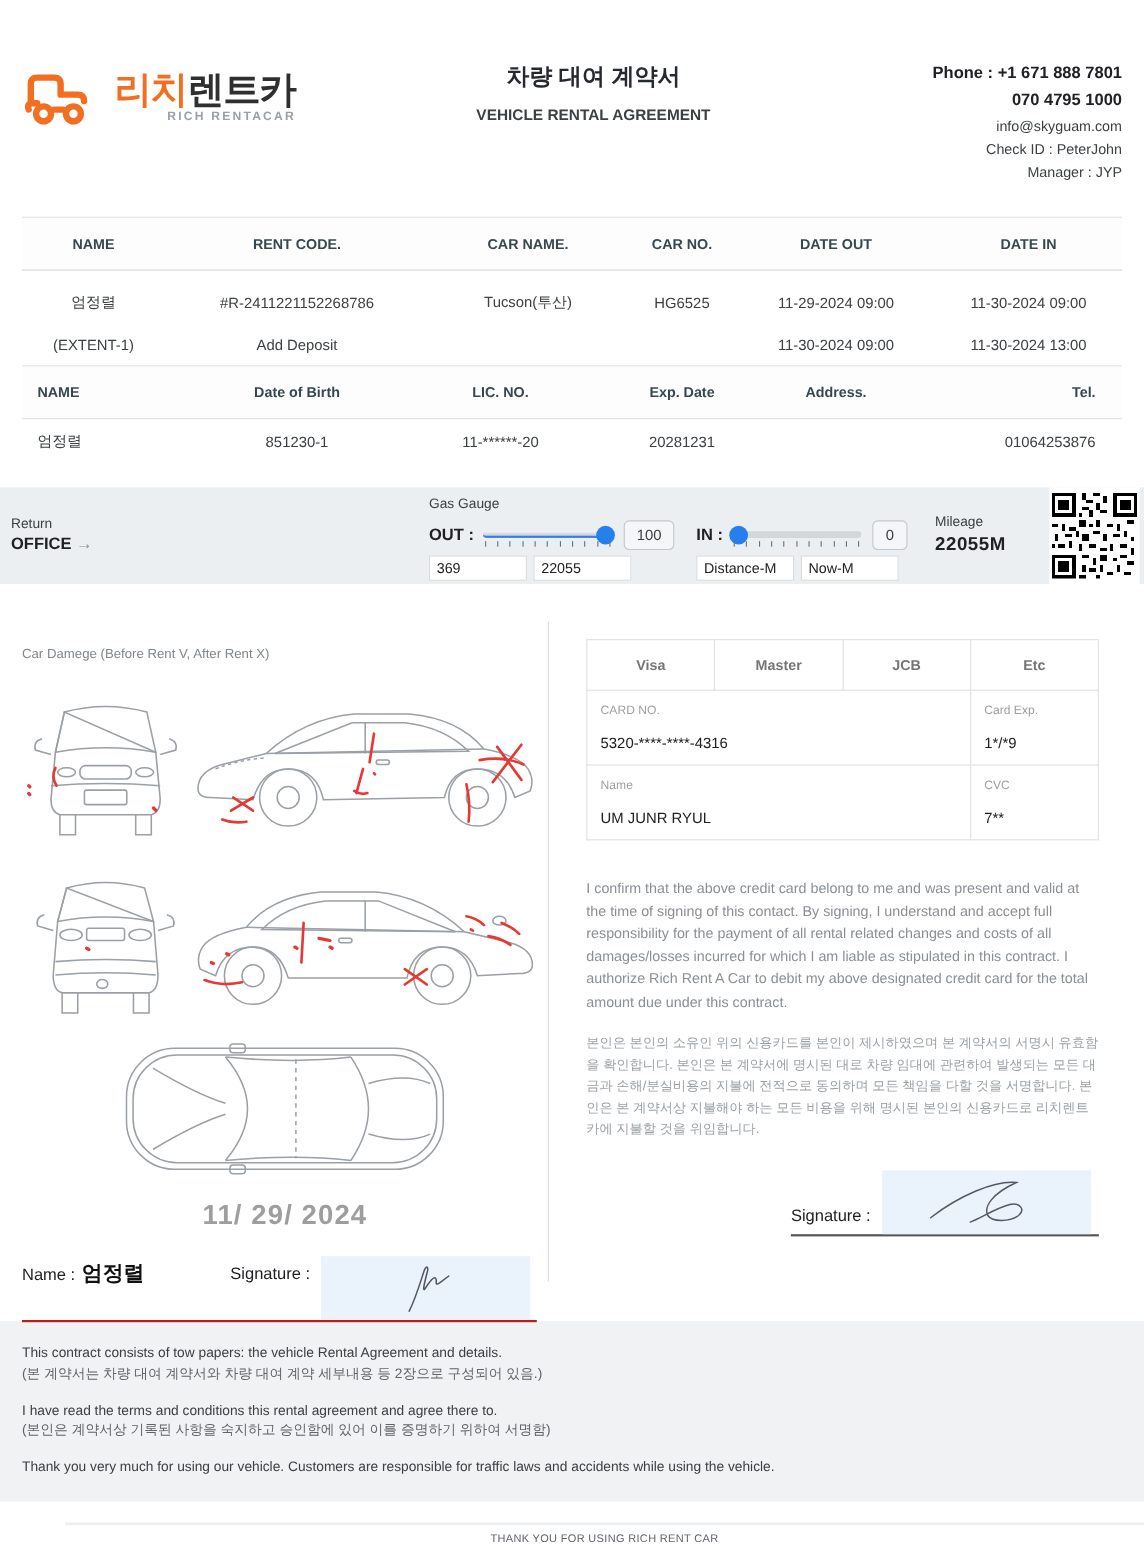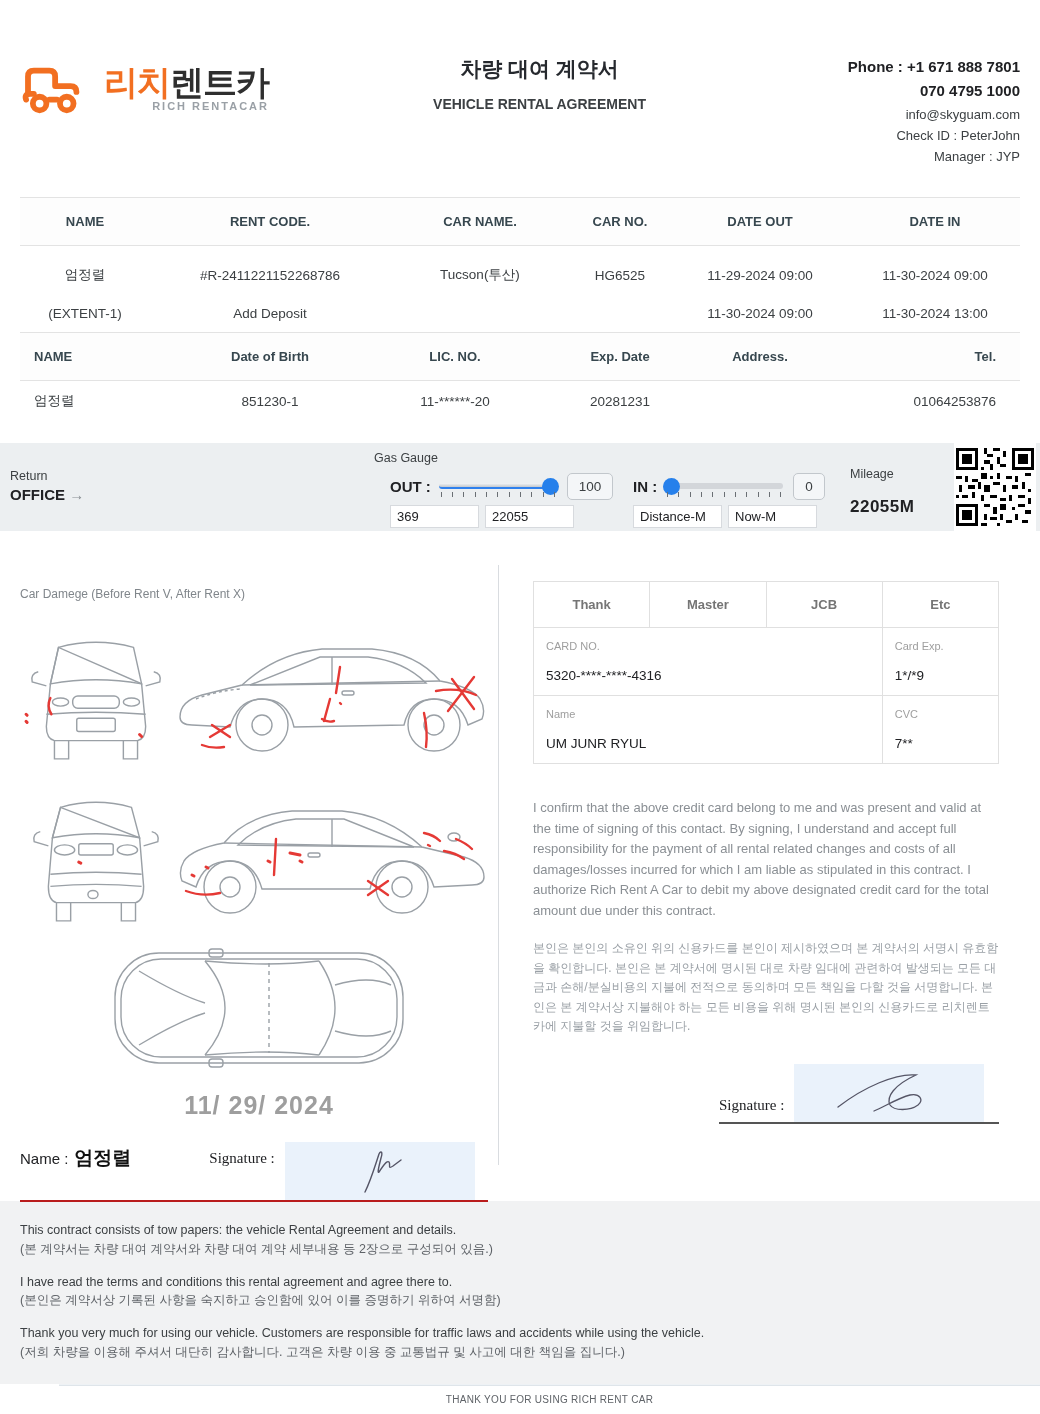--- a/index.html
+++ b/index.html
@@ -32,61 +32,61 @@
   .t2 th.l, .t2 td.l { text-align:left; padding-left:14px; }
   .t2 td.r, .t2 th.r { text-align:right; padding-right:24px; }
   .t2 td { padding-top:22px; padding-bottom:22px; }
 
   
   .gauge-bar { position:relative; margin-top:22px; height:88px; background:#eceff1; }
   .return-block { position:absolute; left:10px; top:26px; }
   .return-label { font-size:12.5px; color:#3c4043; }
   .office-label { font-size:15px; font-weight:bold; color:#202124; margin-top:3px; }
   .office-label .arr { color:#8a8f94; font-weight:normal; }
-  .gas-label { position:absolute; left:374px; top:8px; font-size:12.5px; color:#3c4043; }
+  .gas-label { position:absolute; left:390px; top:8px; font-size:12.5px; color:#3c4043; }
   .slider-row { position:absolute; top:30px; display:flex; align-items:center; }
   .slider-row.out { left:390px; }
   .slider-row.in { left:633px;justify-content:center; }
   .slider-label { font-size:15px; font-weight:bold; color:#202124; margin-right:8px; }
   .slider { position:relative; width:118px; height:18px; }
   .slider .rail { position:absolute; left:0; right:0; top:5px; height:6px; border-radius:3px; background:linear-gradient(#f4f6f8,#c3c8cd); }
   .slider.blue .rail { border-bottom:2px solid #2f80ed; }
   .slider.gray .rail { background:#d3d6da; }
   .slider .thumb { position:absolute; top:0; width:17px; height:17px; border-radius:50%; background:#2680eb; }
   .slider .thumb.right { right:-2px; }
   .slider .thumb.left { left:-2px; }
   .ticks { position:absolute; left:2px; right:2px; top:14px; display:flex; justify-content:space-between; }
   .ticks i { width:1px; height:5px; background:#6a6f74; }
   .val-box { margin-left:10px; border:1px solid #c2c7cc; border-radius:5px; background:#f4f6f8; font-size:13.5px; color:#3c4043; padding:5px 11px; }
   .field-row { position:absolute; top:62px; display:flex; gap:6px; }
   .field-row.out { left:390px; }
   .field-row.in { left:633px; }
   .field { width:89px; height:23px; border:1px solid #d7dade; background:#fff; font-size:13px; color:#202124; padding:0 6px; font-family:"Liberation Sans",sans-serif; }
   .mileage-block { position:absolute; left:850px; top:24px; }
   .mileage-label { font-size:12.5px; color:#3c4043; }
-  .mileage-value { font-size:17px; font-weight:bold; color:#202124; margin-top:16px; letter-spacing:0.5px; }
+  .mileage-value { font-size:17px; font-weight:bold; color:#202124; margin-top:4px; letter-spacing:0.5px; }
   .qr-wrap { position:absolute; right:4px; top:0; width:82px; height:88px; background:#fff; display:flex; align-items:center; justify-content:center; }
   .qr-wrap svg { width:78px; height:78px; }
 
   
   .middle { display:flex; margin-top:34px; height:600px; }
   .mid-left { width:498px; padding:0 0 0 20px; position:relative; }
   .mid-divider { width:1px; background:#d9dce0; margin-left:0; }
   .mid-right { flex:1; padding:16px 22px 0 34px; }
 
   .damage-label { font-size:12px; color:#80868b; margin-top:22px; }
   .car-grid { margin-top:14px; }
   .car-row { display:flex; align-items:center; }
   .car-svg { stroke:#9aa0a6; fill:none; stroke-width:1.4; }
   .dmg { stroke:#e53935; stroke-width:2.4; fill:none; stroke-linecap:round; }
   .date-big { text-align:center; font-size:25px; font-weight:bold; color:#9e9e9e; letter-spacing:1px; margin-top:18px; }
   .sign-left-row { display:flex; align-items:center; margin-top:22px; border-bottom:2px solid #b91c1c; padding-bottom:0; width:468px; }
   .name-label { font-size:15px; color:#202124; padding-bottom:26px; }
   .name-value { font-size:19px; font-weight:bold; color:#111; margin-left:6px; }
-  .sig-label { font-size:15px; color:#202124;font-family:Liberation Serif, serif; }
+  .sig-label { font-size:15px; color:#202124; }
   .sig-box { background:#eaf2fb; width:190px; height:58px; display:flex; align-items:center; justify-content:center; }
   .sign-left-row .sig-label { margin-left:78px; margin-right:10px; padding-bottom:26px; }
 
   
   .card-table { border:1px solid #e0e0e0; border-collapse:collapse; width:466px; }
   .card-table th { border:1px solid #e0e0e0; font-size:13px; font-weight:bold; color:#757575; padding:15px 4px; }
   .card-cell { border:1px solid #e0e0e0; vertical-align:top; padding:12px 12px; height:64px; }
   .card-cell .lab { font-size:11px; color:#9e9e9e; }
   .card-cell .val { font-size:13.5px; color:#202124; margin-top:16px; }
 
@@ -478,21 +478,21 @@
         </div>
       </div>
     </div>
 
     <div class="mid-divider"></div>
 
     <div class="mid-right">
       <table class="card-table">
         <tbody>
             <tr>
-          <th style="width:25%">Thank</th>
+          <th style="width:25%">Visa</th>
           <th style="width:25%">Master</th>
           <th style="width:25%">JCB</th>
           <th style="width:25%">Etc</th>
         </tr>
         <tr>
           <td class="card-cell" colspan="3">
             <div class="lab">CARD NO.</div>
             <div class="val">5320-****-****-4316</div>
           </td>
           <td class="card-cell">
@@ -531,21 +531,20 @@
     <div class="note-pair">
       <div class="note-en">This contract consists of tow papers: the vehicle Rental Agreement and details.</div>
       <div class="note-ko">(본 계약서는 차량 대여 계약서와 차량 대여 계약 세부내용 등 2장으로 구성되어 있음.)</div>
     </div>
     <div class="note-pair">
       <div class="note-en">I have read the terms and conditions this rental agreement and agree there to.</div>
       <div class="note-ko">(본인은 계약서상 기록된 사항을 숙지하고 승인함에 있어 이를 증명하기 위하여 서명함)</div>
     </div>
     <div class="note-pair">
       <div class="note-en">Thank you very much for using our vehicle. Customers are responsible for traffic laws and accidents while using the vehicle.</div>
-      <div class="note-ko">(저희 차량을 이용해 주셔서 대단히 감사합니다. 고객은 차량 이용 중 교통법규 및 사고에 대한 책임을 집니다.)</div>
     </div>
   </div>
 
   <div class="footer">
     <div class="footer-line"></div>
     <div class="footer-text">THANK YOU FOR USING RICH RENT CAR</div>
   </div>
 
 </div>
 

